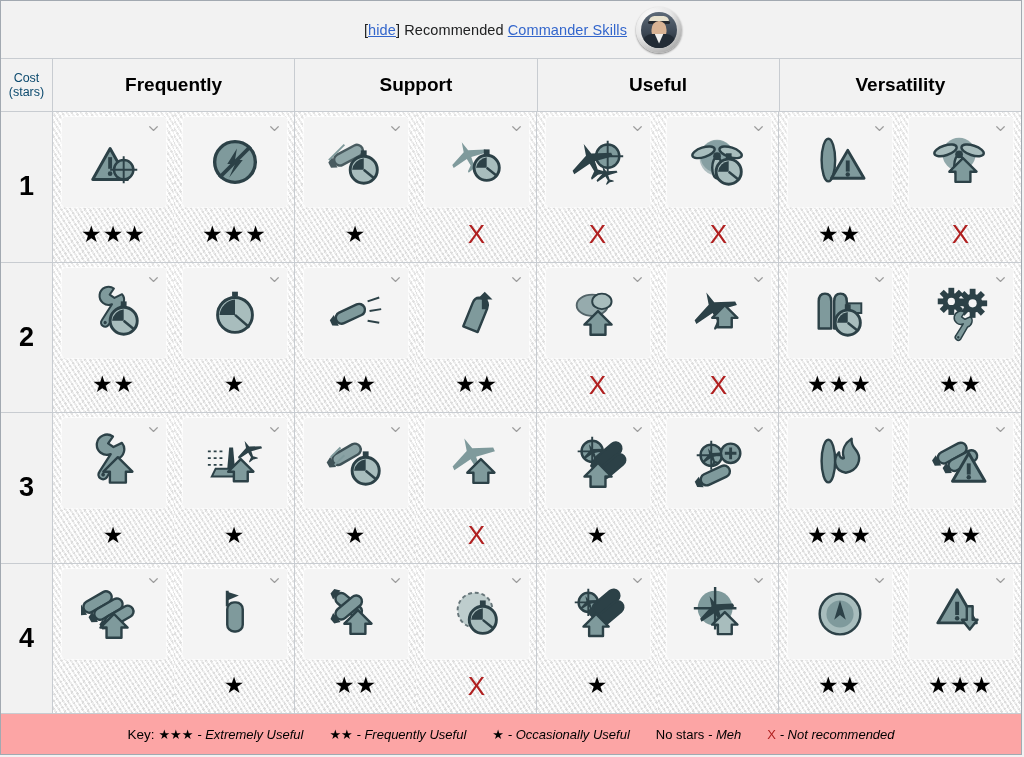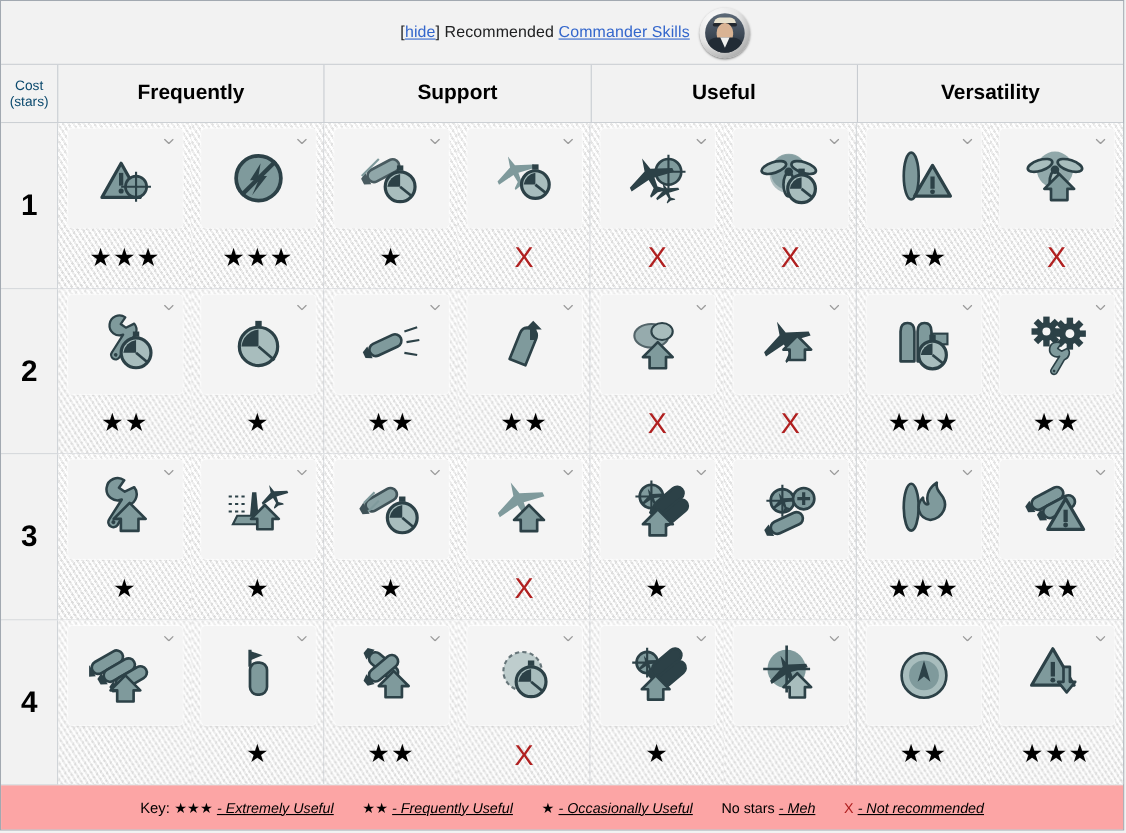--- a/index.html
+++ b/index.html
@@ -151,21 +151,21 @@
     display:flex;align-items:center;justify-content:center;
     background:#fca5a5;
     font-size:13.5px;color:#000;
     gap:0;
   }
   .key-label{font-weight:400;margin-right:4px;}
   .key-item{margin-right:26px;white-space:nowrap;}
   .key-item:last-child{margin-right:0;}
   .key-sym{font-size:13px;letter-spacing:0px;}
   .key-sym.red{color:#b02020;}
-  .key-desc{font-style:italic;font-size:13px;text-decoration:underline;}
+  .key-desc{font-style:italic;font-size:13px;}
 </style>
 </head>
 <body>
 
 <div class="frame">
 
   <div class="header">
     <div class="header-inner">
       <div class="header-text">
         <span class="hide-bracket">[</span><a class="hide-link" href="#">hide</a><span class="hide-bracket">]</span>

